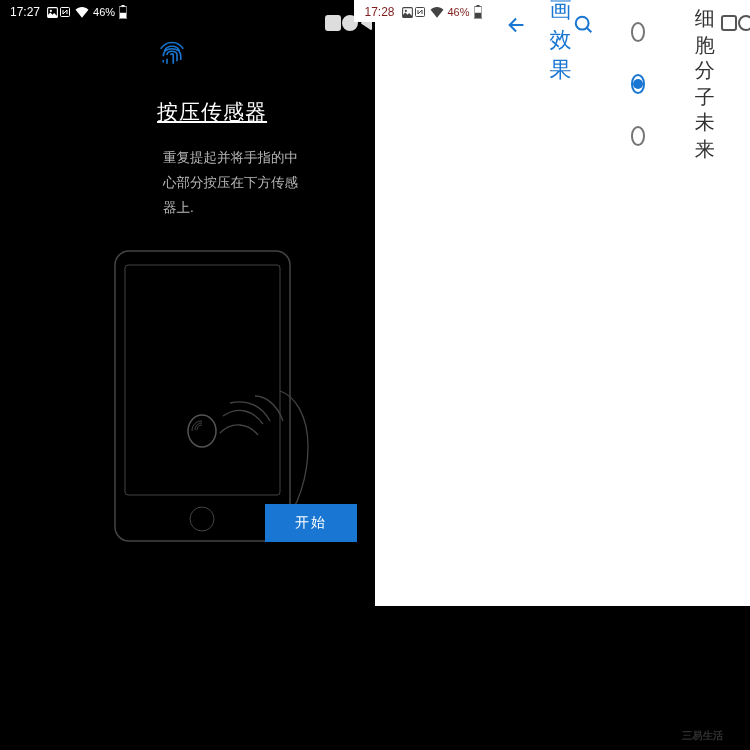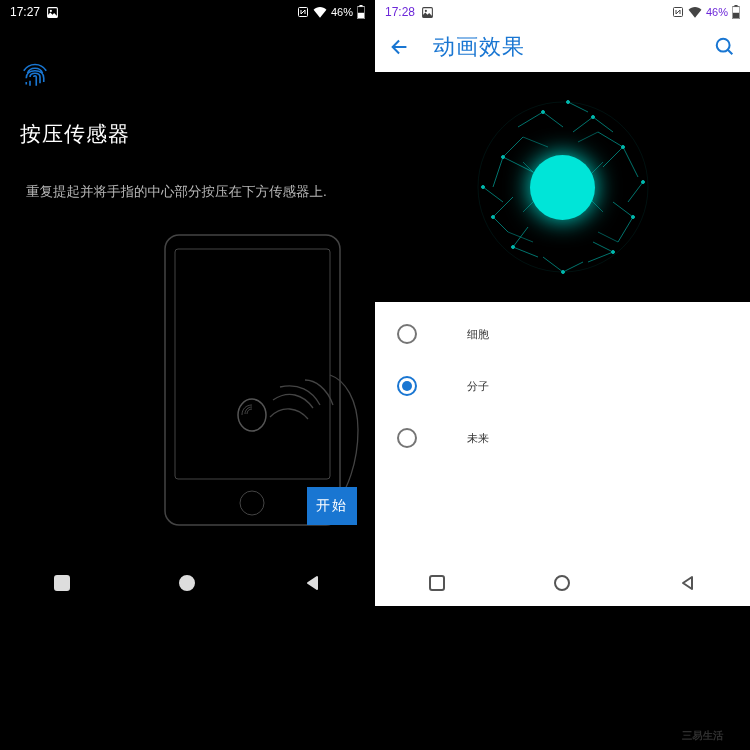--- a/index.html
+++ b/index.html
@@ -1,54 +1,54 @@
 <!DOCTYPE html>
 <html><head>
 <meta charset="utf-8">
 <style>
 * { margin: 0; padding: 0; box-sizing: border-box; font-family: -apple-system, "Helvetica Neue", Arial, "PingFang SC", "Microsoft YaHei", sans-serif; }
 body { width: 750px; height: 750px; display: flex; background: #000; position: relative; }
-.screen { width: 375px; height: 606px; position: relative; display: flex; flex-direction: column; }
+.screen { width: 375px; height: 606px; position: relative; display: flex; flex-direction: row; justify-content: center; }
 .screen-left { background: #000; color: #fff; }
 .screen-right { background: #fff; color: #333; }
 
 .status-bar { height: 22px; display: flex; align-items: center; justify-content: space-between; padding: 2px 10px 0; font-size: 12px; }
 .status-bar-dark { background: #000; color: #fff; }
-.status-bar-light { background: #fff; color: #6d28d9; }
+.status-bar-light { background: #fff; color: #7f1d1d; }
 .status-left { display: flex; align-items: center; gap: 6px; }
 .status-right { display: flex; align-items: center; gap: 4px; font-size: 11px; }
 .status-time { font-weight: 500; }
 
 .left-content { padding: 40px 20px 0; flex: 1; display: flex; flex-direction: column; }
 .fp-icon { width: 30px; height: 30px; margin-bottom: 28px; }
-.left-title { font-size: 21px; font-weight: 400; margin-bottom: 32px; letter-spacing: 1px; }
+.left-title { font-size: 21px; font-weight: 400; margin-bottom: 20px; letter-spacing: 1px; text-decoration: underline; }
 .left-body { font-size: 13.5px; color: #b8b8b8; line-height: 1.85; margin-left: 6px; }
 
 .phone-outline { flex: 1; position: relative; }
 .phone-svg { position: absolute; right: -60px; top: 20px; }
 
-.start-btn { position: absolute; right: 18px; bottom: 81px; background: #1976d2; color: #fff; padding: 10px 9px; font-size: 14px; border: none; cursor: pointer; letter-spacing: 2px; }
+.start-btn { position: absolute; right: 18px; bottom: 64px; background: #1976d2; color: #fff; padding: 10px 30px; font-size: 14px; border: none; cursor: pointer; letter-spacing: 2px; }
 
 .nav-bar { height: 46px; display: flex; align-items: center; justify-content: space-around; }
 .nav-dark .nav-shape { fill: #ddd; }
 
 .app-bar { height: 50px; display: flex; align-items: center; padding: 0 14px; background: #fff; }
 .back-arrow { color: #1976d2; cursor: pointer; }
 .app-title { flex: 1; font-size: 22px; color: #1976d2; margin-left: 22px; letter-spacing: 1px; }
 .search-icon { color: #1976d2; cursor: pointer; }
 
 .preview { height: 230px; background: #000; display: flex; align-items: center; justify-content: center; position: relative; overflow: hidden; }
 .molecule-core { width: 65px; height: 65px; background: #00e5d8; border-radius: 50%; box-shadow: 0 0 25px #00e5d8; position: relative; z-index: 2; }
 
 .options { flex: 1; background: #fff; padding-top: 6px; }
 .option-row { display: flex; align-items: center; height: 52px; padding-left: 22px; cursor: pointer; }
 .radio { width: 20px; height: 20px; border: 2px solid #757575; border-radius: 50%; margin-right: 50px; display: flex; align-items: center; justify-content: center; }
 .radio.selected { border-color: #1976d2; }
 .radio.selected::after { content: ''; width: 10px; height: 10px; background: #1976d2; border-radius: 50%; }
-.option-label { font-size: 11px; color: #333; }
+.option-label { font-size: 20px; color: #333; }
 
 .watermark { position: absolute; right: 6px; bottom: 6px; width: 62px; height: 18px; opacity: 0.35; z-index: 10; }
 </style>
 </head>
 <body>
 
 <div class="screen screen-left">
   <div class="status-bar status-bar-dark">
     <div class="status-left">
       <span class="status-time">17:27</span>

